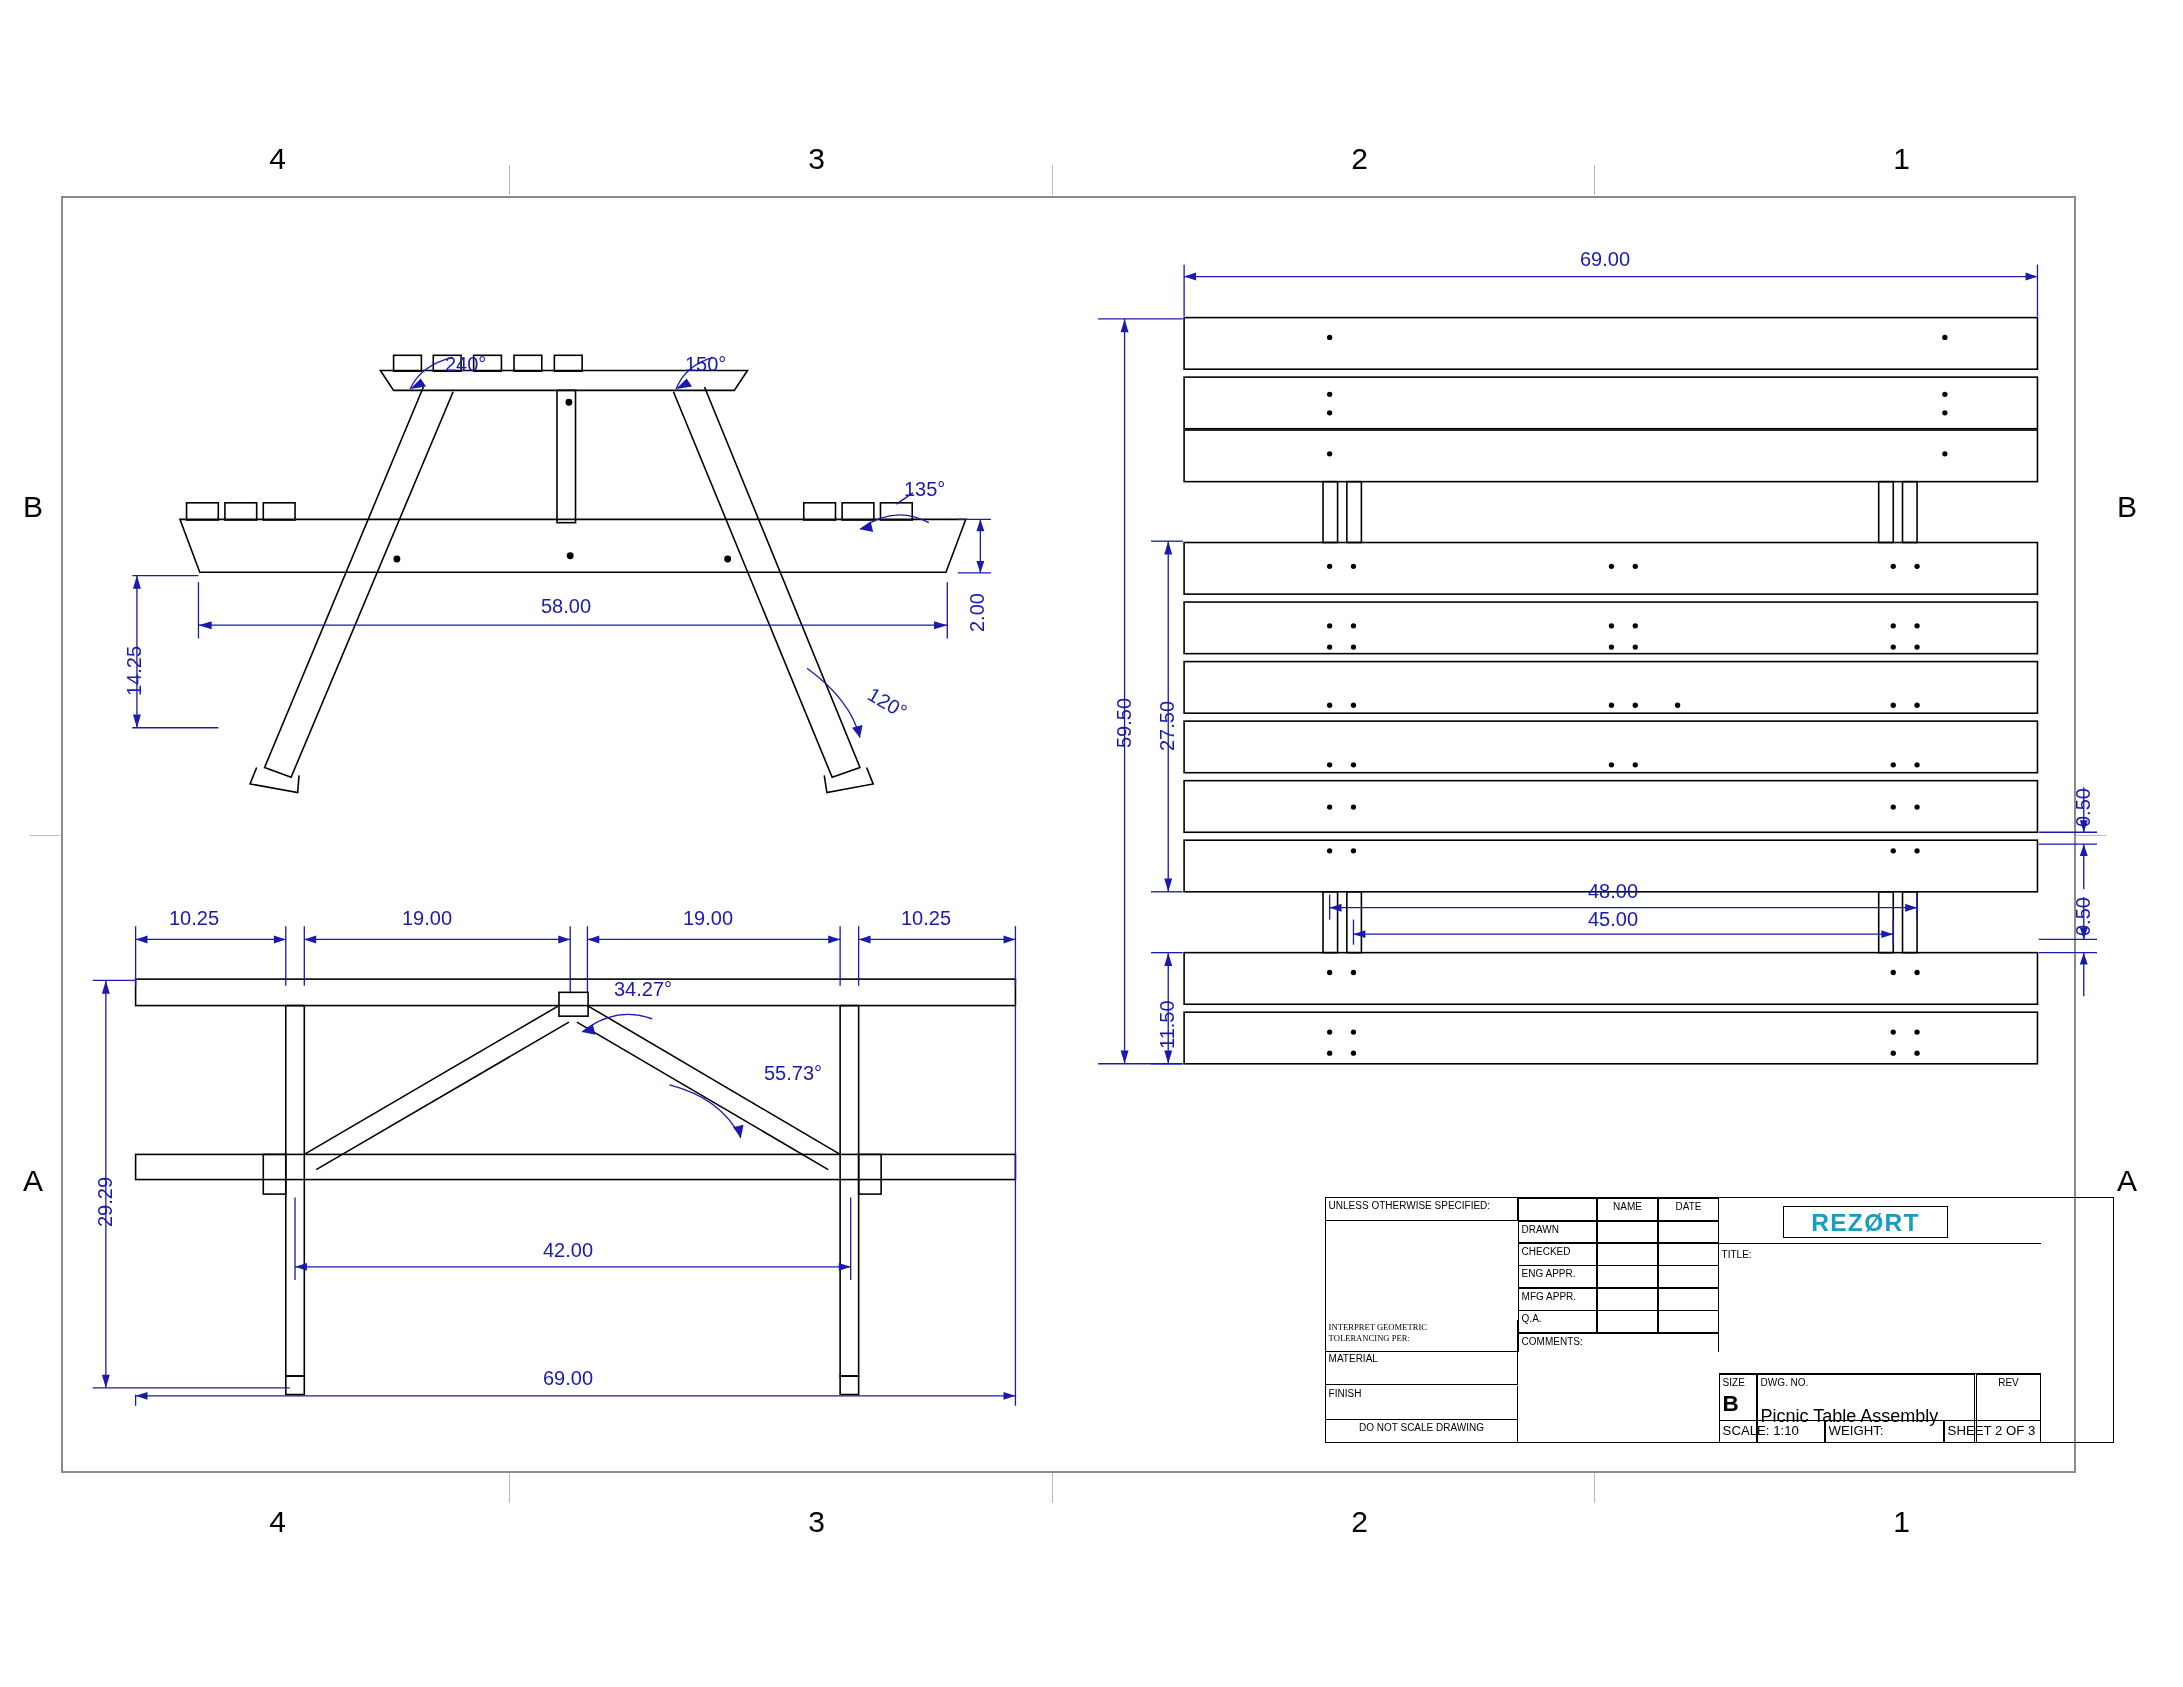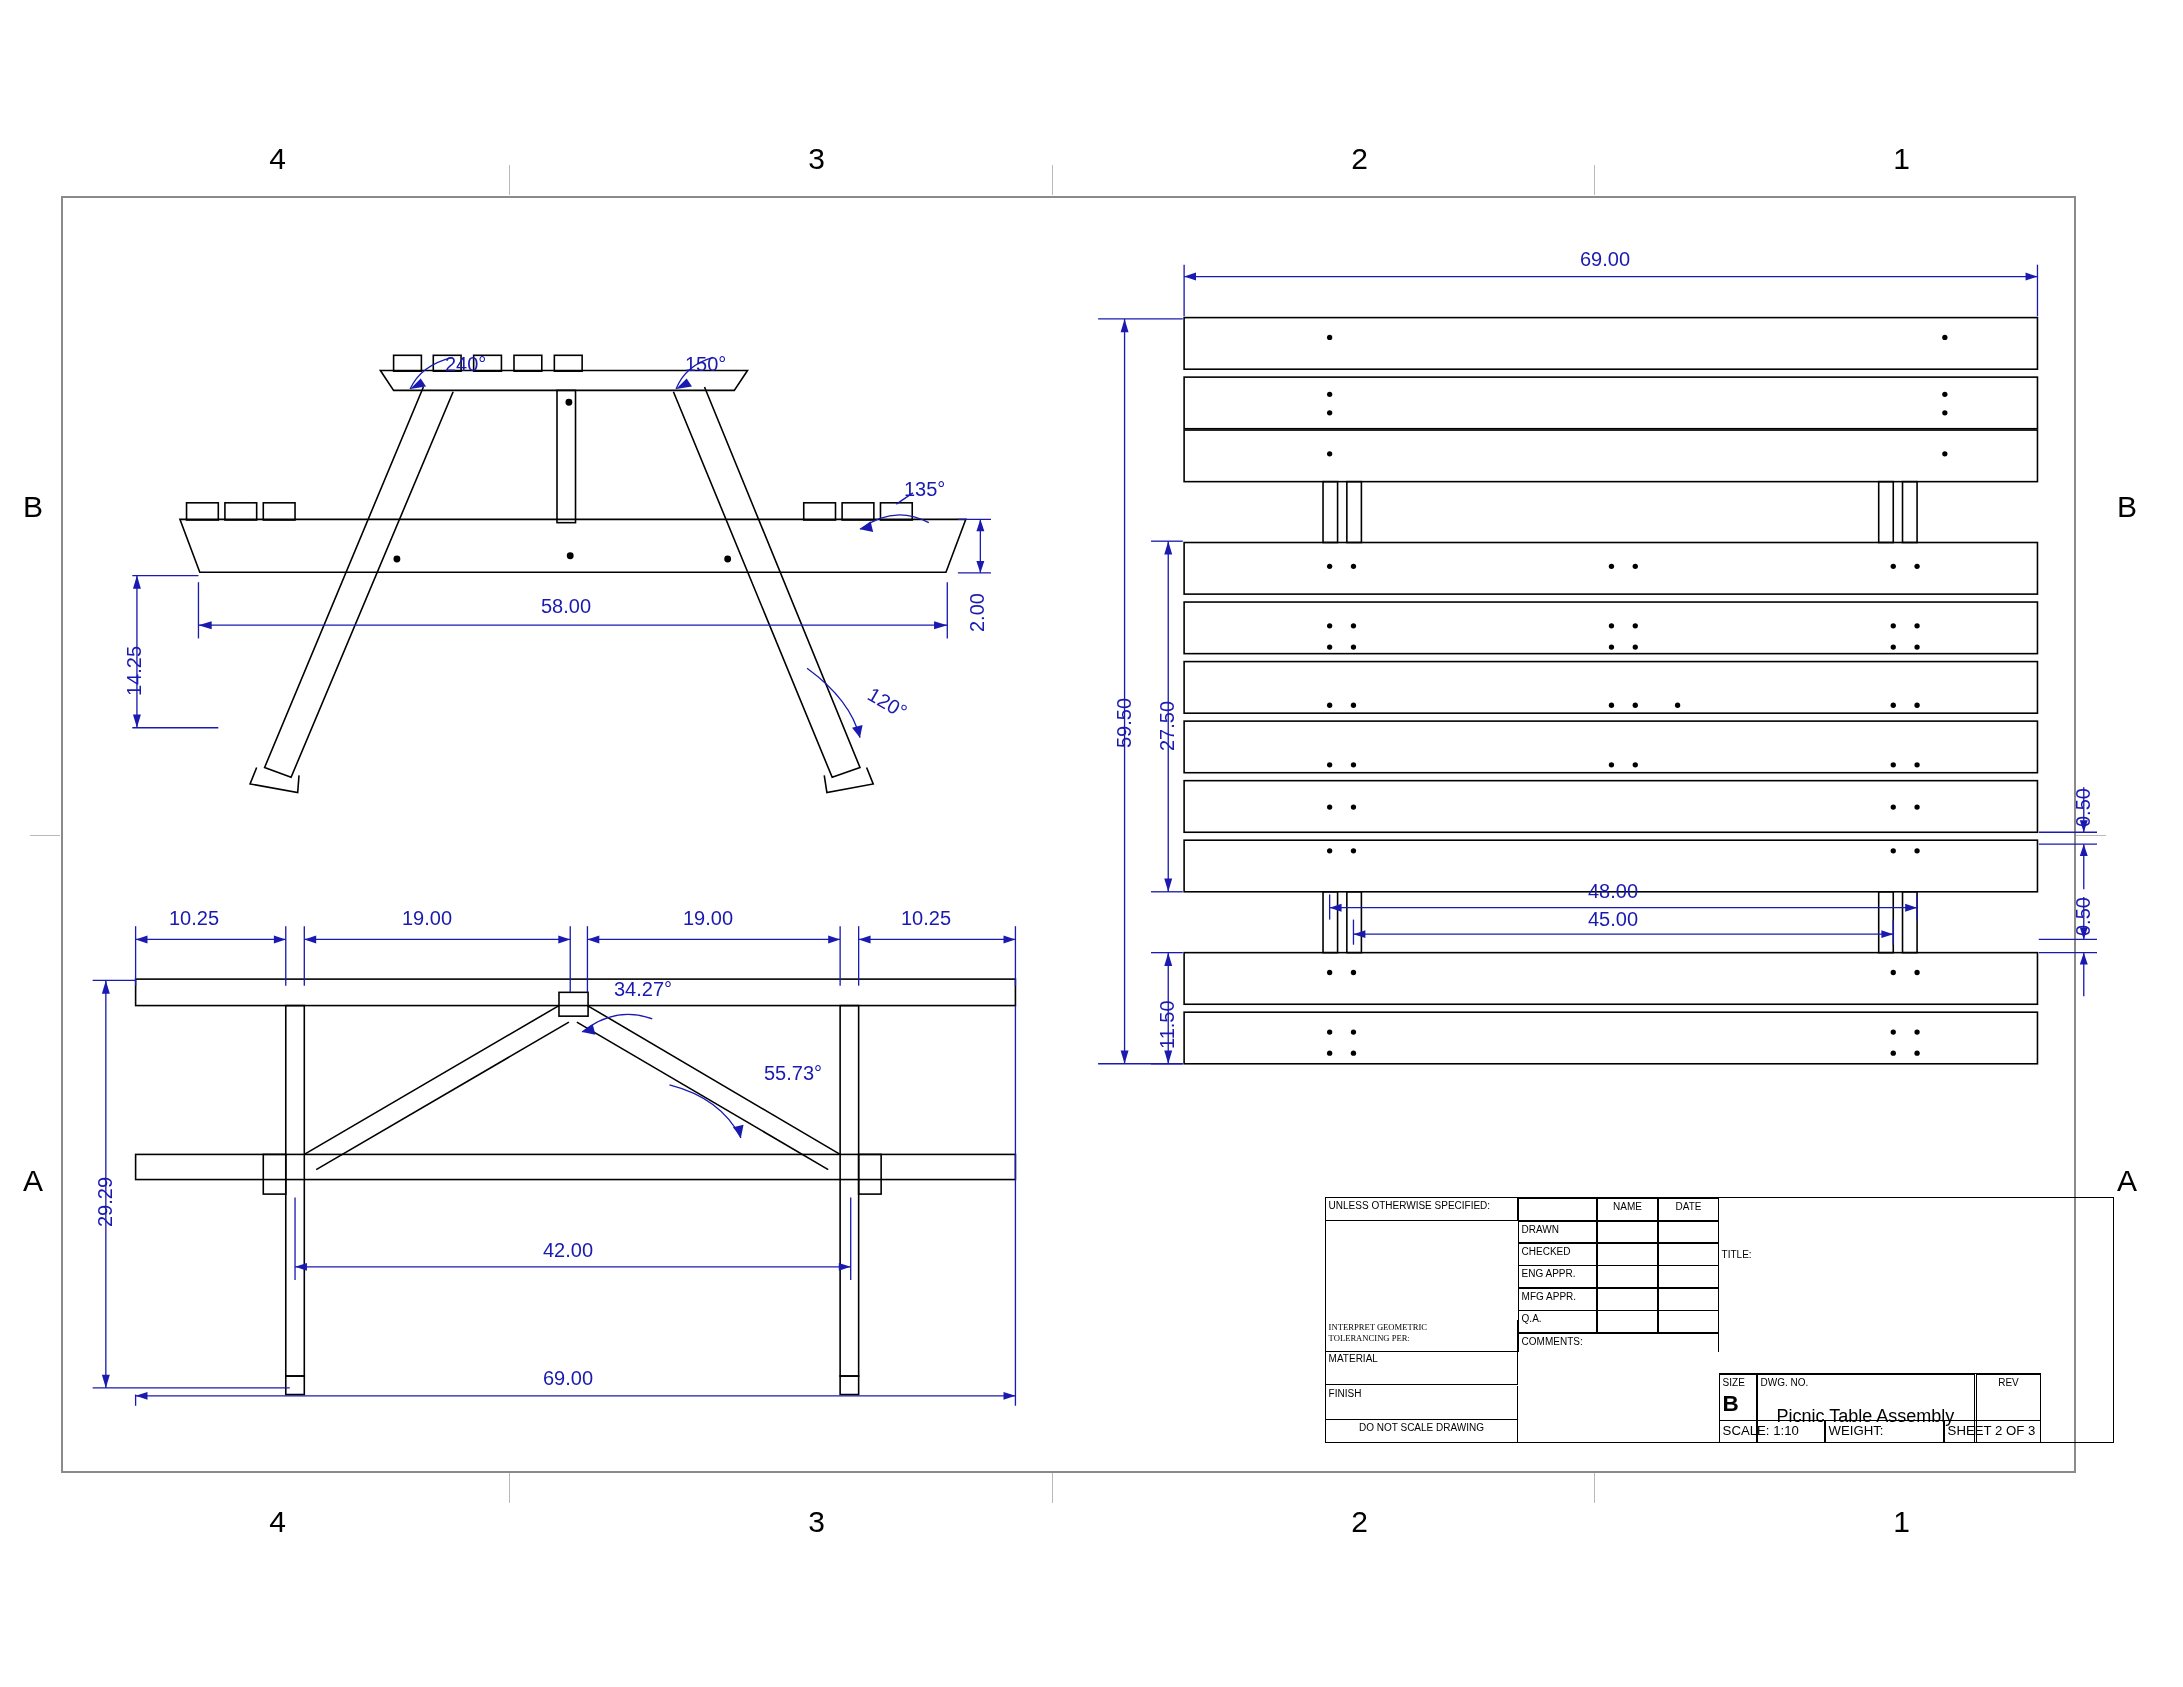--- a/index.html
+++ b/index.html
@@ -397,33 +397,36 @@
     <div class="cell" style="left:192px;top:90px;width:79px;height:22.5px;">MFG APPR.</div>
     <div class="cell" style="left:271px;top:90px;width:61px;height:22.5px;"></div>
     <div class="cell" style="left:332px;top:90px;width:61px;height:22.5px;"></div>
 
     <div class="cell" style="left:192px;top:112px;width:79px;height:22.5px;">Q.A.</div>
     <div class="cell" style="left:271px;top:112px;width:61px;height:22.5px;"></div>
     <div class="cell" style="left:332px;top:112px;width:61px;height:22.5px;"></div>
 
     <div class="cell" style="left:192px;top:135px;width:201px;height:18.5px;border-bottom:none;">COMMENTS:</div>
 
+    <div class="cell nb" style="left:393px;top:0;width:322px;height:46px;border-bottom:0.7px solid #000;">
+      <div class="logo" style="left:64px;top:8px;width:165px;height:32px;line-height:32px;position:absolute;">REZØRT</div>
+    </div>
     <div class="cell nb" style="left:393px;top:46px;width:322px;height:130px;border-bottom:0.7px solid #000;">
       <span style="font-size:10px;">TITLE:</span>
       <span style="font-size:13.2px;"></span>
     </div>
 
     <div class="cell" style="left:393px;top:176px;width:38px;height:17px;border-bottom:none;">SIZE</div>
     <div class="cell" style="left:393px;top:193px;width:38px;height:52px;border-top:none;">
       <div style="font-size:22.5px;font-weight:bold;line-height:1;">B</div>
     </div>
 
     <div class="cell" style="left:431px;top:176px;width:218px;height:17px;border-bottom:none;">DWG.  NO.</div>
     <div class="cell" style="left:431px;top:193px;width:218px;height:52px;border-top:none;">
-      <div style="font-size:18px;padding-top:12px;margin-left:16px;">Picnic Table Assembly</div>
+      <div style="font-size:18px;padding-top:12px;">Picnic Table Assembly</div>
     </div>
 
     <div class="cell" style="left:650px;top:176px;width:65px;height:17px;border-bottom:none;text-align:center;">REV</div>
     <div class="cell" style="left:650px;top:193px;width:65px;height:52px;border-top:none;">
       <div></div>
     </div>
 
     <div class="cell" style="left:393px;top:222px;width:106px;height:22.5px;font-size:13.2px;">SCALE: 1:10</div>
     <div class="cell" style="left:499px;top:222px;width:119px;height:22.5px;font-size:13.2px;">WEIGHT:</div>
     <div class="cell" style="left:618px;top:222px;width:97px;height:22.5px;font-size:13.2px;">SHEET 2 OF 3</div>

